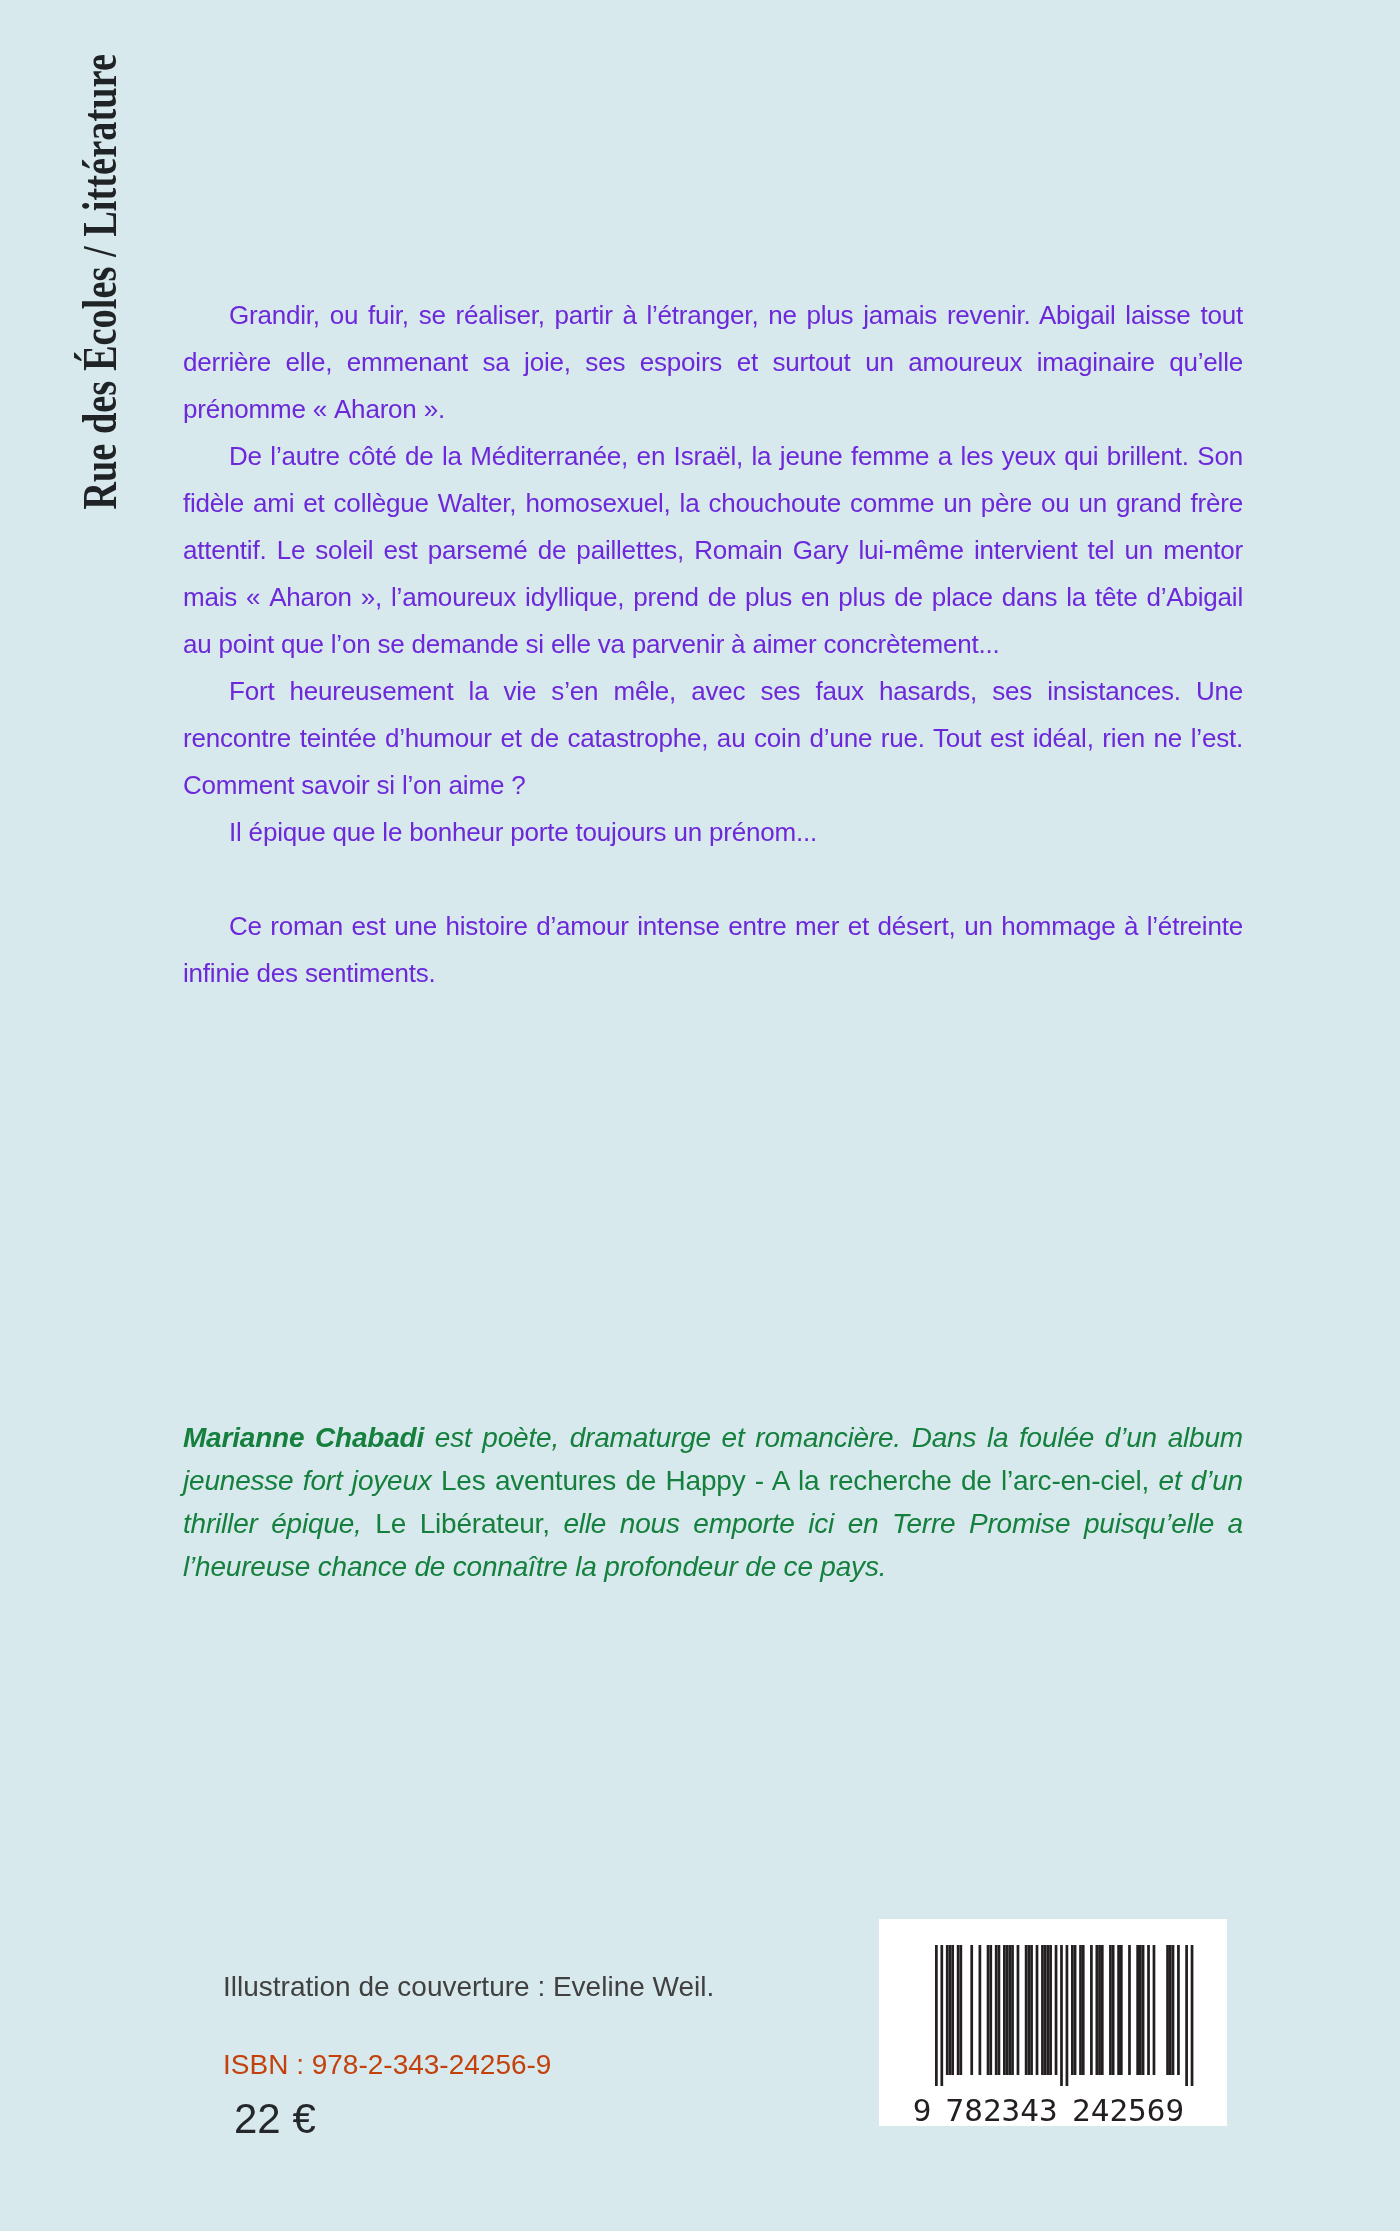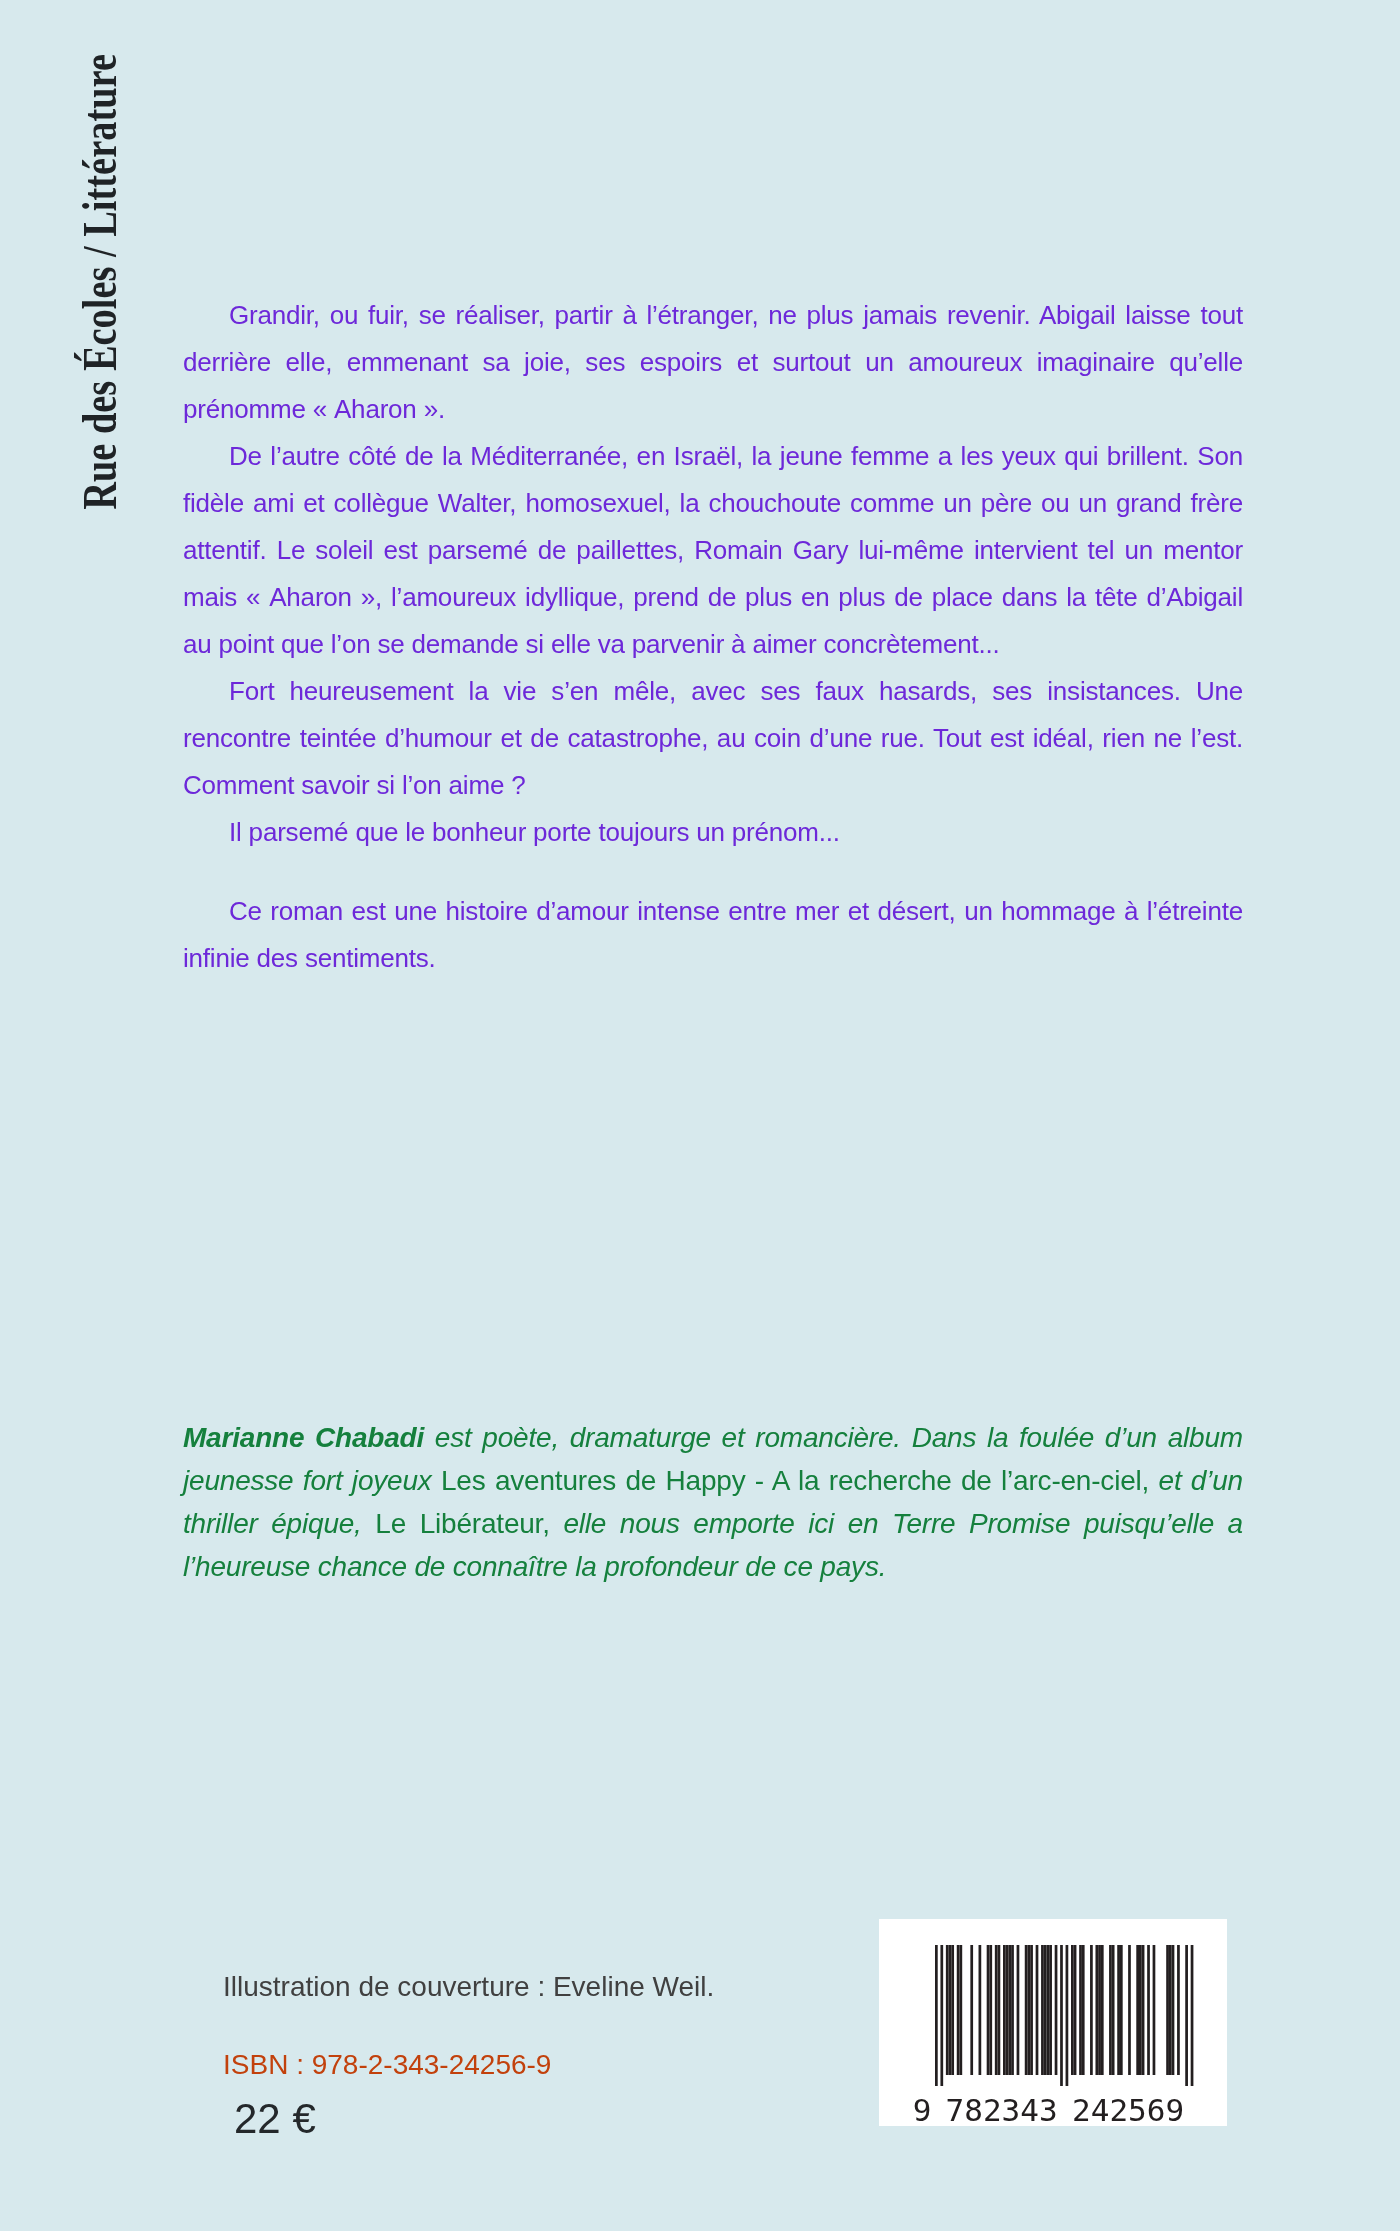--- a/index.html
+++ b/index.html
@@ -15,21 +15,21 @@
     color:#1f2326;white-space:nowrap;letter-spacing:0px;
   }
 
   
   .synopsis{
     position:absolute;left:183px;top:292px;width:1060px;
     font-size:26px;line-height:47px;color:#6d28d9;
     text-align:justify;letter-spacing:-0.2px;
   }
   .synopsis p{margin:0;text-indent:46px;}
-  .synopsis p.final{margin-top:32px;}
+  .synopsis p.final{margin-top:47px;}
 
   
   .bio{
     position:absolute;left:183px;top:1416px;width:1060px;
     font-size:28px;line-height:43px;color:#15803d;
     text-align:justify;letter-spacing:-0.2px;
   }
   .seg-bi{font-style:italic;font-weight:bold;}
   .seg-it{font-style:italic;}
   .seg-rg{font-style:normal;}
@@ -62,21 +62,21 @@
 <body>
 
 <div class="page">
 
   <div class="spine">Rue des Écoles / Littérature</div>
 
   <div class="synopsis">
       <p class="">Grandir, ou fuir, se réaliser, partir à l’étranger, ne plus jamais revenir. Abigail laisse tout derrière elle, emmenant sa joie, ses espoirs et surtout un amoureux imaginaire qu’elle prénomme «&nbsp;Aharon&nbsp;».</p>
       <p class="">De l’autre côté de la Méditerranée, en Israël, la jeune femme a les yeux qui brillent. Son fidèle ami et collègue Walter, homosexuel, la chouchoute comme un père ou un grand frère attentif. Le soleil est parsemé de paillettes, Romain Gary lui-même intervient tel un mentor mais «&nbsp;Aharon&nbsp;», l’amoureux idyllique, prend de plus en plus de place dans la tête d’Abigail au point que l’on se demande si elle va parvenir à aimer concrètement...</p>
       <p class="">Fort heureusement la vie s’en mêle, avec ses faux hasards, ses insistances. Une rencontre teintée d’humour et de catastrophe, au coin d’une rue. Tout est idéal, rien ne l’est. Comment savoir si l’on aime&nbsp;?</p>
-      <p class="">Il parsemé que le bonheur porte toujours un prénom...</p>
+      <p class="">Il épique que le bonheur porte toujours un prénom...</p>
       <p class="final">Ce roman est une histoire d’amour intense entre mer et désert, un hommage à l’étreinte infinie des sentiments.</p>
     </div>
 
   <div class="bio"><span class="seg-bi">Marianne Chabadi</span><span class="seg-it"> est poète, dramaturge et romancière. Dans la foulée d’un album jeunesse fort joyeux </span><span class="seg-rg">Les aventures de Happy - A la recherche de l’arc-en-ciel,</span><span class="seg-it"> et d’un thriller épique, </span><span class="seg-rg">Le Libérateur,</span><span class="seg-it"> elle nous emporte ici en Terre Promise puisqu’elle a l’heureuse chance de connaître la profondeur de ce pays.</span></div>
 
   <div class="credit-illustration">Illustration de couverture : Eveline Weil.</div>
 
   <div class="credit-isbn">ISBN : 978-2-343-24256-9</div>
 
   <div class="credit-price">22 €</div>

